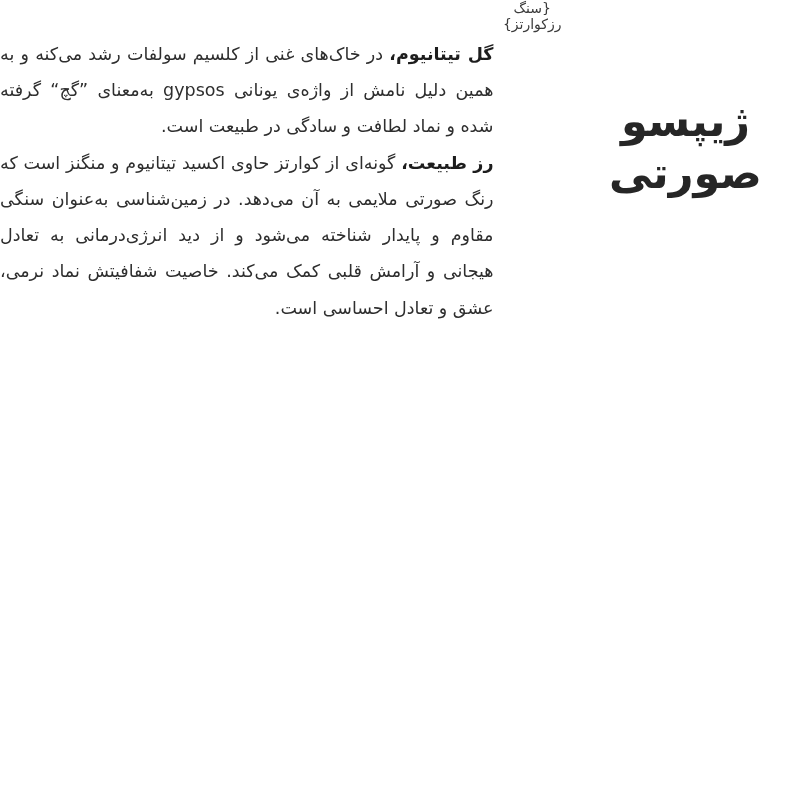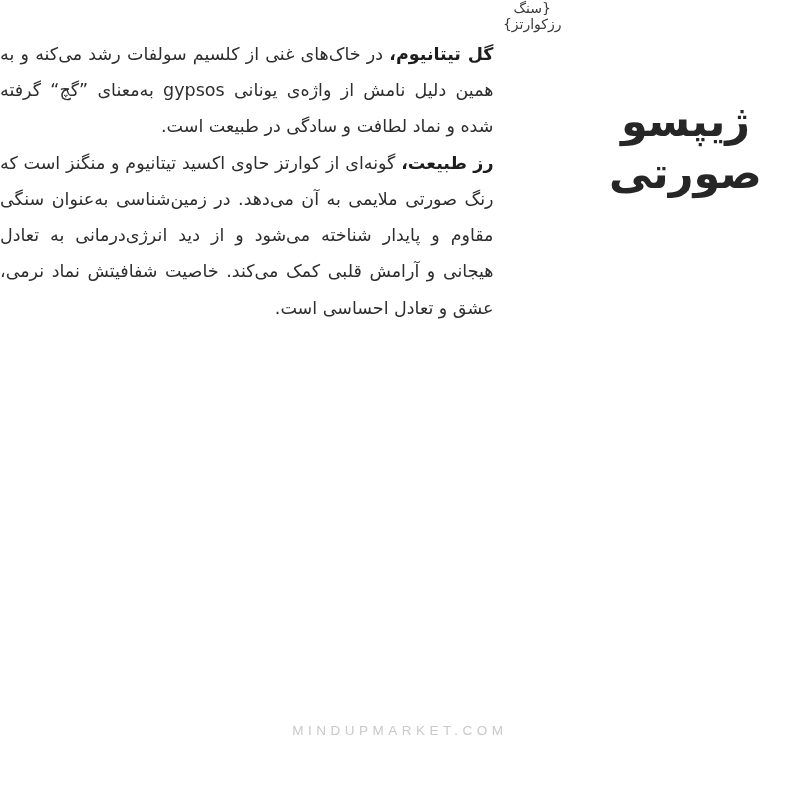--- a/index.html
+++ b/index.html
@@ -80,15 +80,14 @@
 
   <h1 class="title">ژیپسو صورتی</h1>
 
   <div class="subtitle">{سنگ رزکوارتز}</div>
 
   <div class="body-text">
     <p class="para-1"><span class="strong">گل تیتانیوم،</span><span> در خاک‌های غنی از کلسیم سولفات رشد می‌کنه و به همین دلیل نامش از واژه‌ی یونانی gypsos به‌معنای ”گچ“ گرفته شده و  نماد لطافت و سادگی در طبیعت است.</span></p>
     <p class="para-2"><span class="strong">رز طبیعت،</span><span> گونه‌ای از کوارتز حاوی اکسید تیتانیوم و منگنز است که رنگ صورتی ملایمی به آن می‌دهد. در زمین‌شناسی به‌عنوان سنگی مقاوم و پایدار شناخته می‌شود و از دید انرژی‌درمانی به تعادل هیجانی و آرامش قلبی کمک می‌کند. خاصیت شفافیتش نماد نرمی، عشق و تعادل احساسی است.</span></p>
   </div>
 
-  <div class="footer">MINDUPMARKET.COM</div>
 
 </div>
 
 </body></html>

